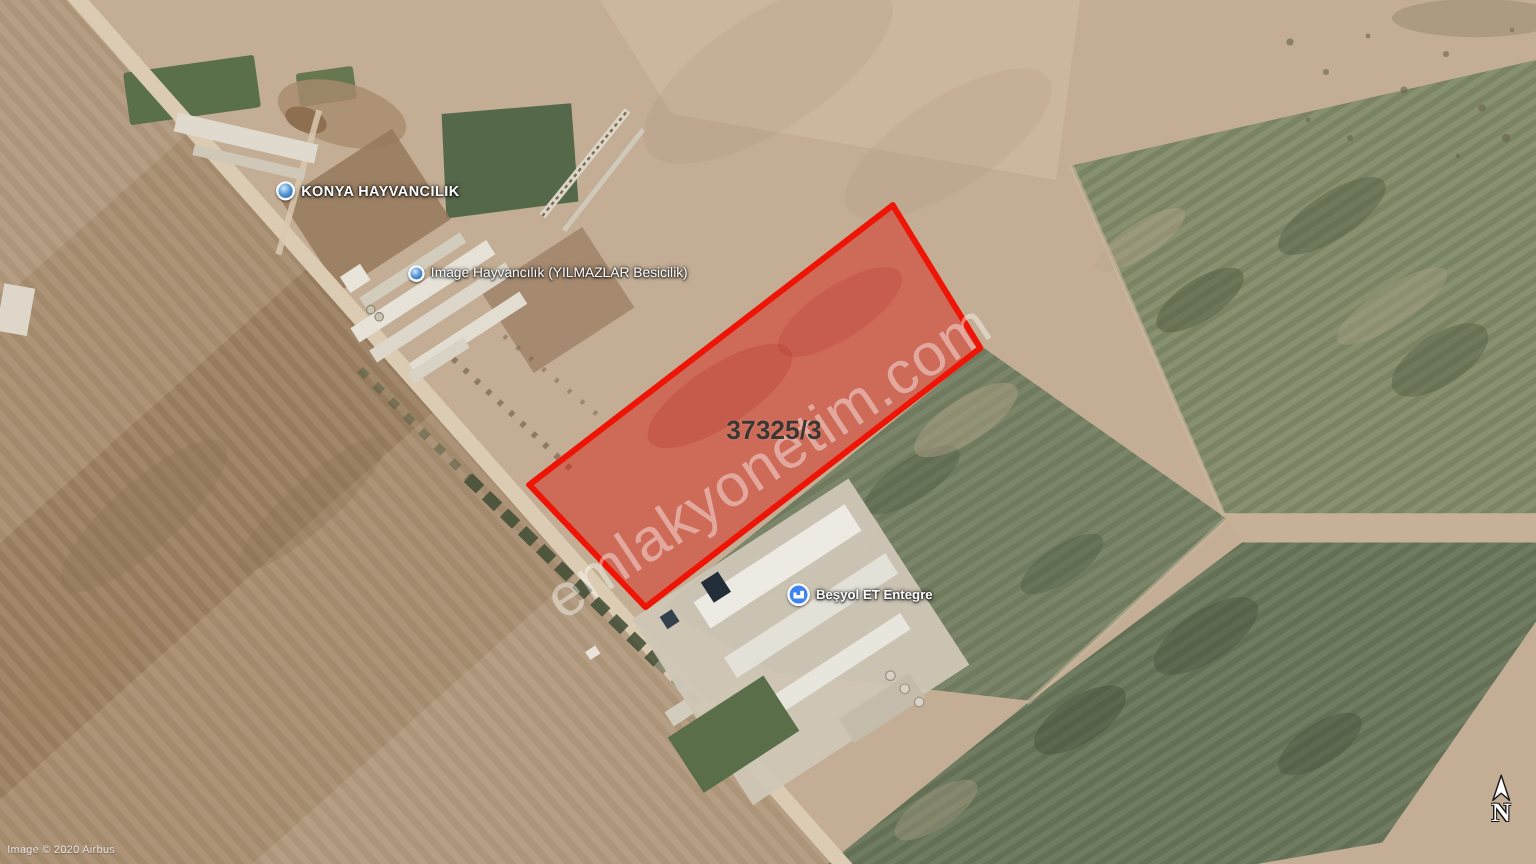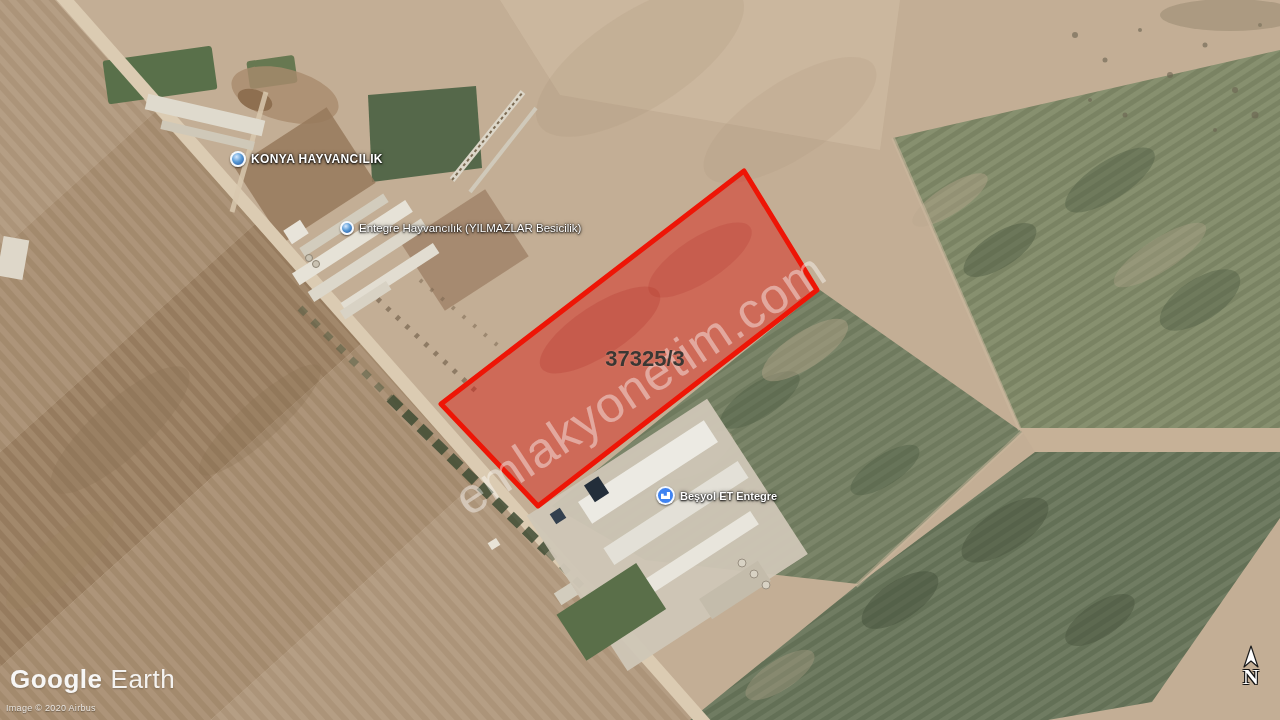--- a/index.html
+++ b/index.html
@@ -237,33 +237,29 @@
   <div class="watermark">emlakyonetim.com</div>
 
   <div class="parcel-label">37325/3</div>
 
   <div class="poi poi1">
     <span class="poi-dot"></span>
     <span class="poi-text">KONYA HAYVANCILIK</span>
   </div>
   <div class="poi poi2">
     <span class="poi-dot"></span>
-    <span class="poi-text">Entegre Hayvancılık (YILMAZLAR Besicilik)</span>
+    <span class="poi-text">Image Hayvancılık (YILMAZLAR Besicilik)</span>
   </div>
   <div class="poi poi3">
     <span class="poi-factory">
         <i></i>
       </span>
     <span class="poi-text">Beşyol ET Entegre</span>
   </div>
 
-  <div class="ge-logo">
-    <span class="g1">Google</span>
-    <span class="g2">Earth</span>
-  </div>
   <div class="copyright">Image © 2020 Airbus</div>
 
   <div class="compass">
     <svg width="16" height="24" viewBox="0 0 16 24">
       <path d="M8,1 L15,22 L8,16 L1,22 Z" fill="#ffffff" stroke="#1a1a1a" stroke-width="1.2" stroke-linejoin="round"></path>
     </svg>
     <span class="n-letter">N</span>
   </div>
 
 </div>

